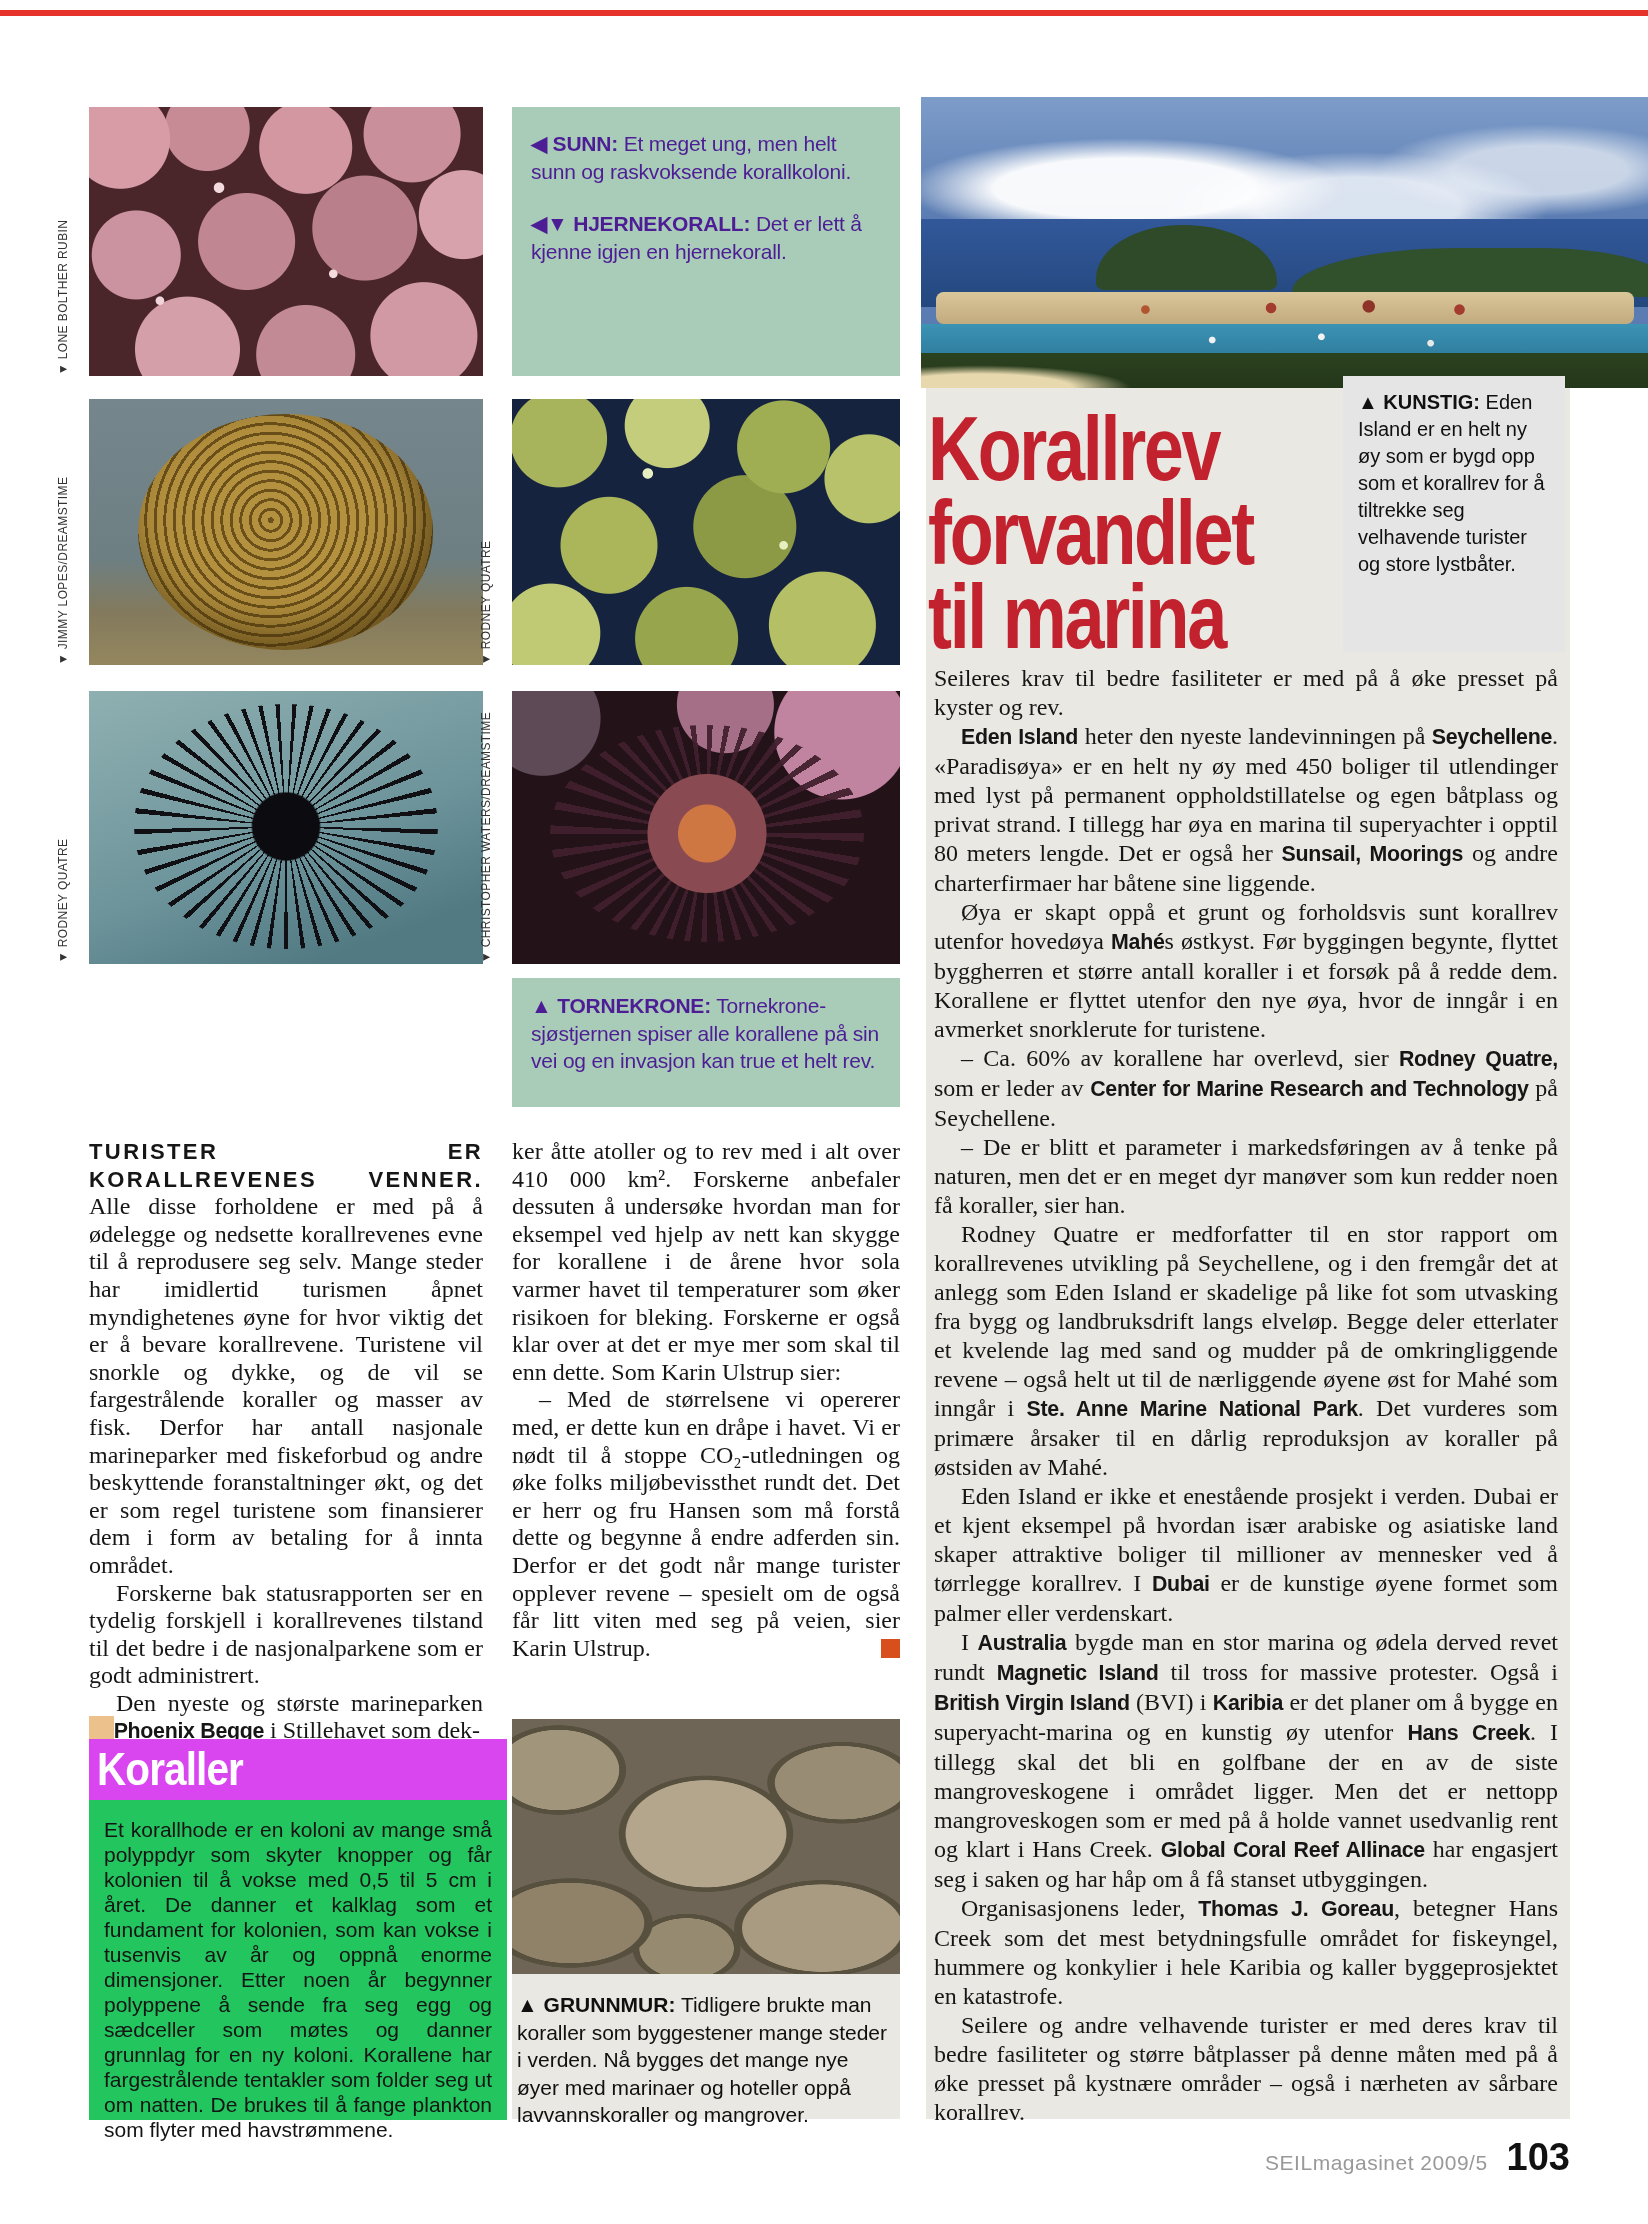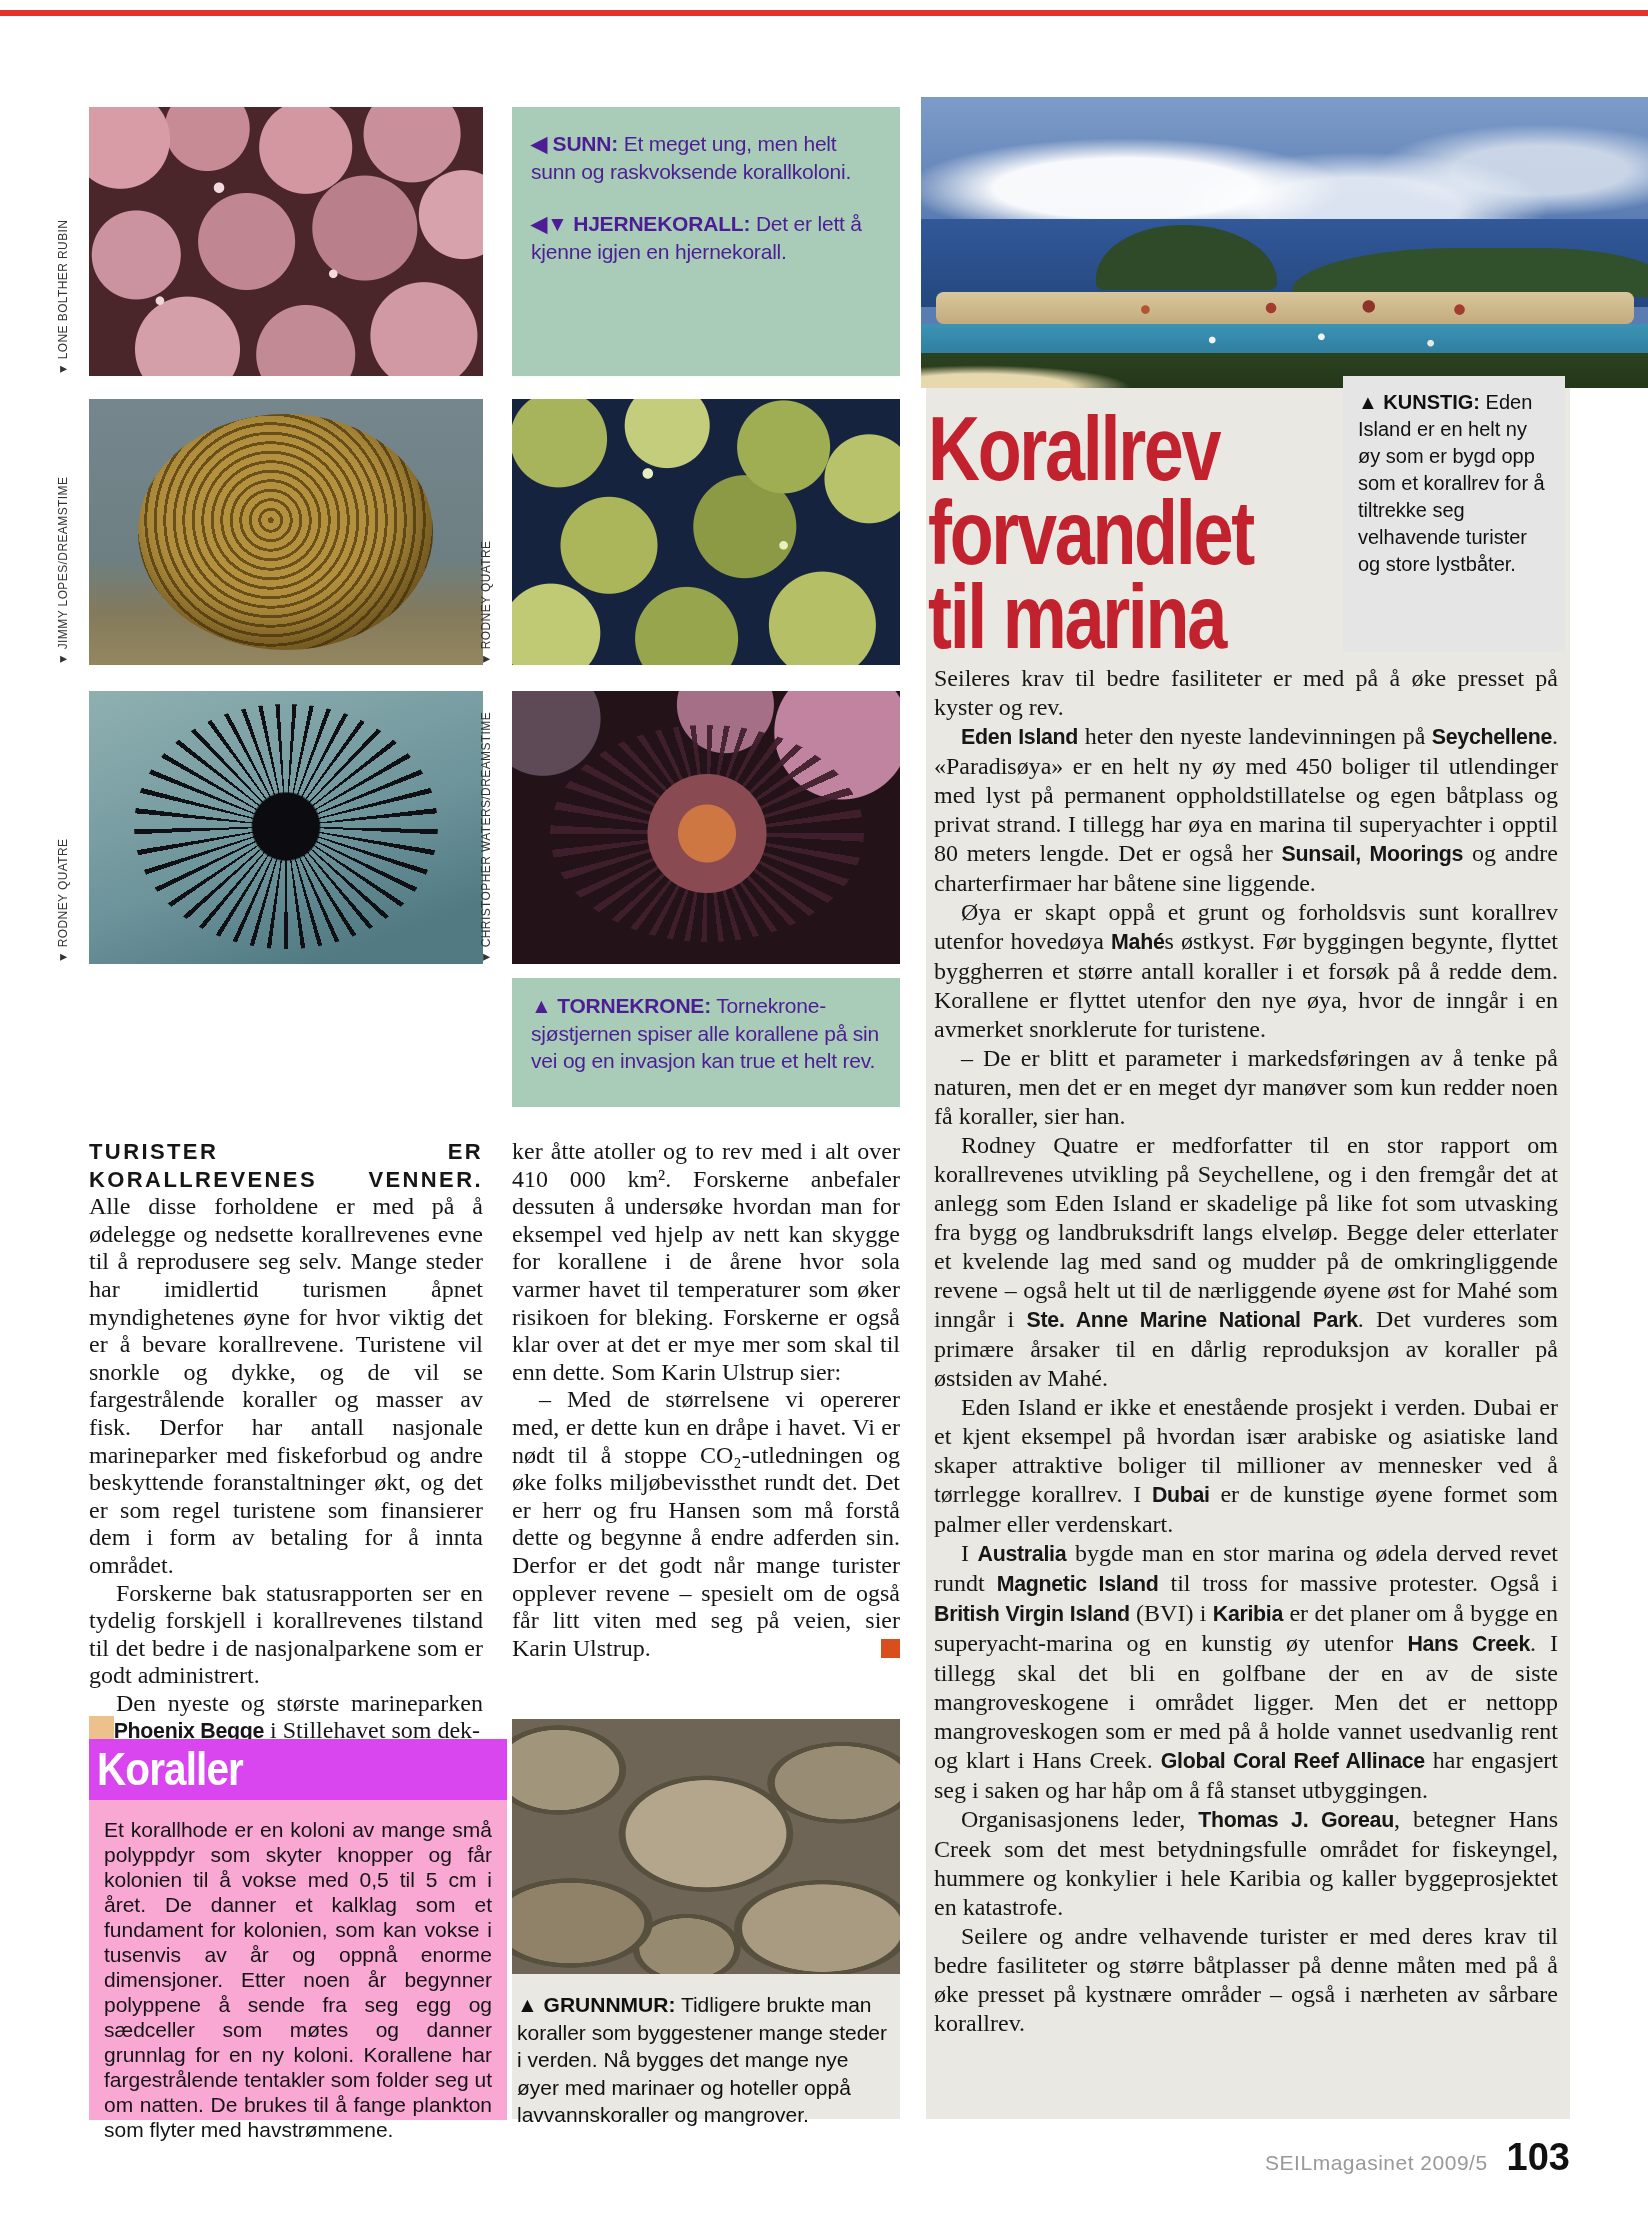--- a/index.html
+++ b/index.html
@@ -131,21 +131,21 @@
   .bodytext b{font-family:"Liberation Sans",sans-serif;font-weight:700;font-size:.89em;letter-spacing:-0.3px;}
   .bodytext .lead{font-family:"Liberation Sans",sans-serif;font-weight:700;font-size:22px;letter-spacing:2.4px;}
   .endmark{position:absolute;right:0;bottom:3.8px;width:19px;height:19px;background:#d84e1c;}
 
   
   .orange-tab{position:absolute;left:89px;top:1716px;width:25px;height:25px;background:#ecc18b;}
   .sidebar-bar{position:absolute;left:89px;top:1739px;width:418px;height:61px;background:#d946ef;}
   .sidebar-title{position:absolute;left:7.6px;top:1.9px;color:#ffffff;
     font-family:"Liberation Sans",sans-serif;font-weight:700;font-size:46px;line-height:57px;
     transform:scaleX(.88);transform-origin:left top;letter-spacing:-1px;}
-  .sidebar-body{position:absolute;left:89px;top:1800px;width:418px;height:320px;background:#f9a8d4;
+  .sidebar-body{position:absolute;left:89px;top:1800px;width:418px;height:320px;background:#22c55e;
     padding:17px 15px;box-sizing:border-box;text-align:justify;
     font-family:"Liberation Sans",sans-serif;font-size:21px;line-height:25px;color:#141414;}
 
   
   .footer{position:absolute;right:78px;top:2136px;display:flex;align-items:baseline;gap:19px;z-index:4;}
   .footer-mag{font-family:"Liberation Sans",sans-serif;font-size:21px;color:#999;letter-spacing:0.5px;}
   .footer-num{font-family:"Liberation Sans",sans-serif;font-weight:700;font-size:38px;color:#111;}
 </style>
 </head>
 <body>
@@ -210,20 +210,21 @@
       <p class="ind"><span>Den nyeste og største marineparken er </span><b>Phoenix Begge</b><span> i Stillehavet som dek-</span></p>
     </div>
   <div class="bodytext col-mid-text">
       <p><span>ker åtte atoller og to rev med i alt over 410 000 km². Forskerne anbefaler dessuten å undersøke hvordan man for eksempel ved hjelp av nett kan skygge for korallene i de årene hvor sola varmer havet til temperaturer som øker risikoen for bleking. Forskerne er også klar over at det er mye mer som skal til enn dette. Som Karin Ulstrup sier:</span></p>
       <p class="ind"><span>– Med de størrelsene vi opererer med, er dette kun en dråpe i havet. Vi er nødt til å stoppe CO₂-utledningen og øke folks miljøbevissthet rundt det. Det er herr og fru Hansen som må forstå dette og begynne å endre adferden sin. Derfor er det godt når mange turister opplever revene – spesielt om de også får litt viten med seg på veien, sier Karin Ulstrup.</span><span class="endmark"></span></p>
     </div>
   <div class="bodytext col-right-text">
       <p><span>Seileres krav til bedre fasiliteter er med på å øke presset på kyster og rev.</span></p>
       <p class="ind"><b>Eden Island</b><span> heter den nyeste landevinningen på </span><b>Seychellene</b><span>. «Paradisøya» er en helt ny øy med 450 boliger til utlendinger med lyst på permanent oppholdstillatelse og egen båtplass og privat strand. I tillegg har øya en marina til superyachter i opptil 80 meters lengde. Det er også her </span><b>Sunsail, Moorings</b><span> og andre charterfirmaer har båtene sine liggende.</span></p>
       <p class="ind"><span>Øya er skapt oppå et grunt og forholdsvis sunt korallrev utenfor hovedøya </span><b>Mahé</b><span>s østkyst. Før byggingen begynte, flyttet byggherren et større antall koraller i et forsøk på å redde dem. Korallene er flyttet utenfor den nye øya, hvor de inngår i en avmerket snorklerute for turistene.</span></p>
+      <p class="ind"><span>– Ca. 60% av korallene har overlevd, sier </span><b>Rodney Quatre,</b><span> som er leder av </span><b>Center for Marine Research and Technology</b><span> på Seychellene.</span></p>
       <p class="ind"><span>– De er blitt et parameter i markedsføringen av å tenke på naturen, men det er en meget dyr manøver som kun redder noen få koraller, sier han.</span></p>
       <p class="ind"><span>Rodney Quatre er medforfatter til en stor rapport om korallrevenes utvikling på Seychellene, og i den fremgår det at anlegg som Eden Island er skadelige på like fot som utvasking fra bygg og landbruksdrift langs elveløp. Begge deler etterlater et kvelende lag med sand og mudder på de omkringliggende revene – også helt ut til de nærliggende øyene øst for Mahé som inngår i </span><b>Ste. Anne Marine National Park</b><span>. Det vurderes som primære årsaker til en dårlig reproduksjon av koraller på østsiden av Mahé.</span></p>
       <p class="ind"><span>Eden Island er ikke et enestående prosjekt i verden. Dubai er et kjent eksempel på hvordan især arabiske og asiatiske land skaper attraktive boliger til millioner av mennesker ved å tørrlegge korallrev. I </span><b>Dubai</b><span> er de kunstige øyene formet som palmer eller verdenskart.</span></p>
       <p class="ind"><span>I </span><b>Australia</b><span> bygde man en stor marina og ødela derved revet rundt </span><b>Magnetic Island</b><span> til tross for massive protester. Også i </span><b>British Virgin Island</b><span> (BVI) i </span><b>Karibia</b><span> er det planer om å bygge en superyacht-marina og en kunstig øy utenfor </span><b>Hans Creek</b><span>. I tillegg skal det bli en golfbane der en av de siste mangroveskogene i området ligger. Men det er nettopp mangroveskogen som er med på å holde vannet usedvanlig rent og klart i Hans Creek. </span><b>Global Coral Reef Allinace</b><span> har engasjert seg i saken og har håp om å få stanset utbyggingen.</span></p>
       <p class="ind"><span>Organisasjonens leder, </span><b>Thomas J. Goreau</b><span>, betegner Hans Creek som det mest betydningsfulle området for fiskeyngel, hummere og konkylier i hele Karibia og kaller byggeprosjektet en katastrofe.</span></p>
       <p class="ind"><span>Seilere og andre velhavende turister er med deres krav til bedre fasiliteter og større båtplasser på denne måten med på å øke presset på kystnære områder – også i nærheten av sårbare korallrev.</span></p>
     </div>
 
   <div class="orange-tab"></div>
   <div class="sidebar-bar">

